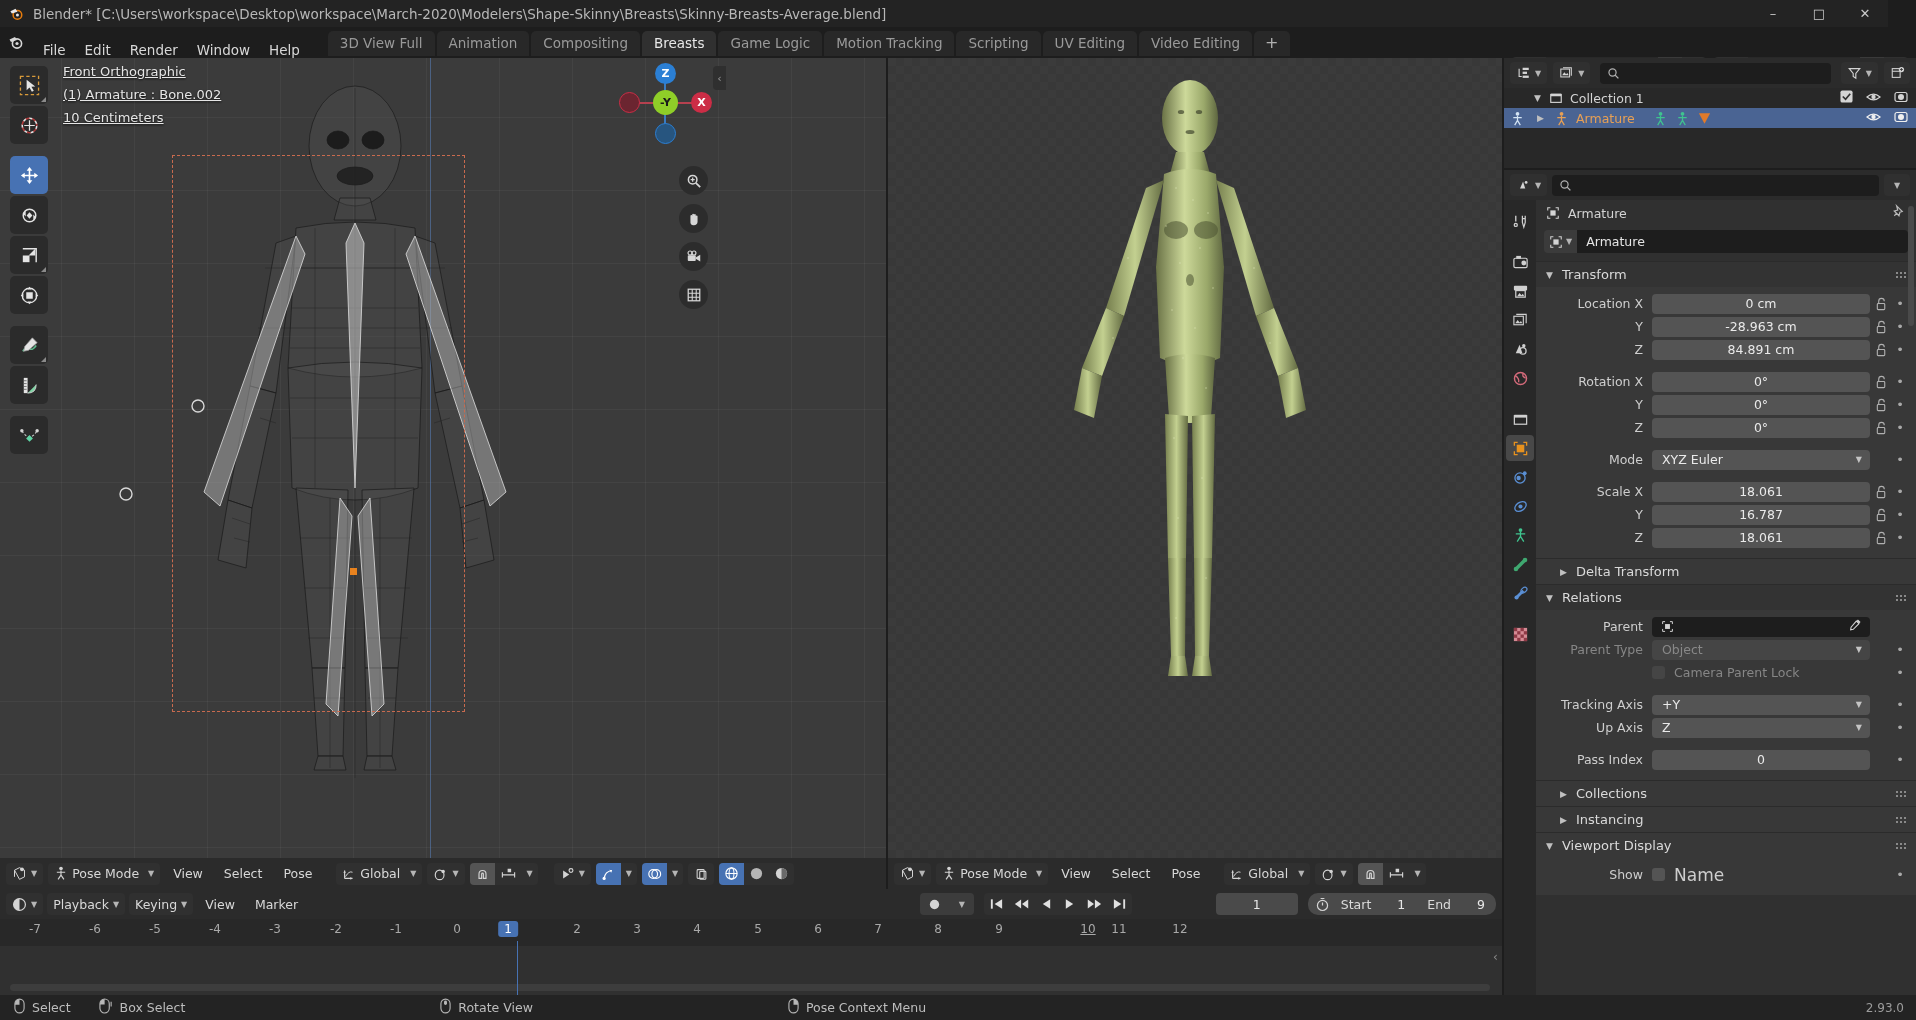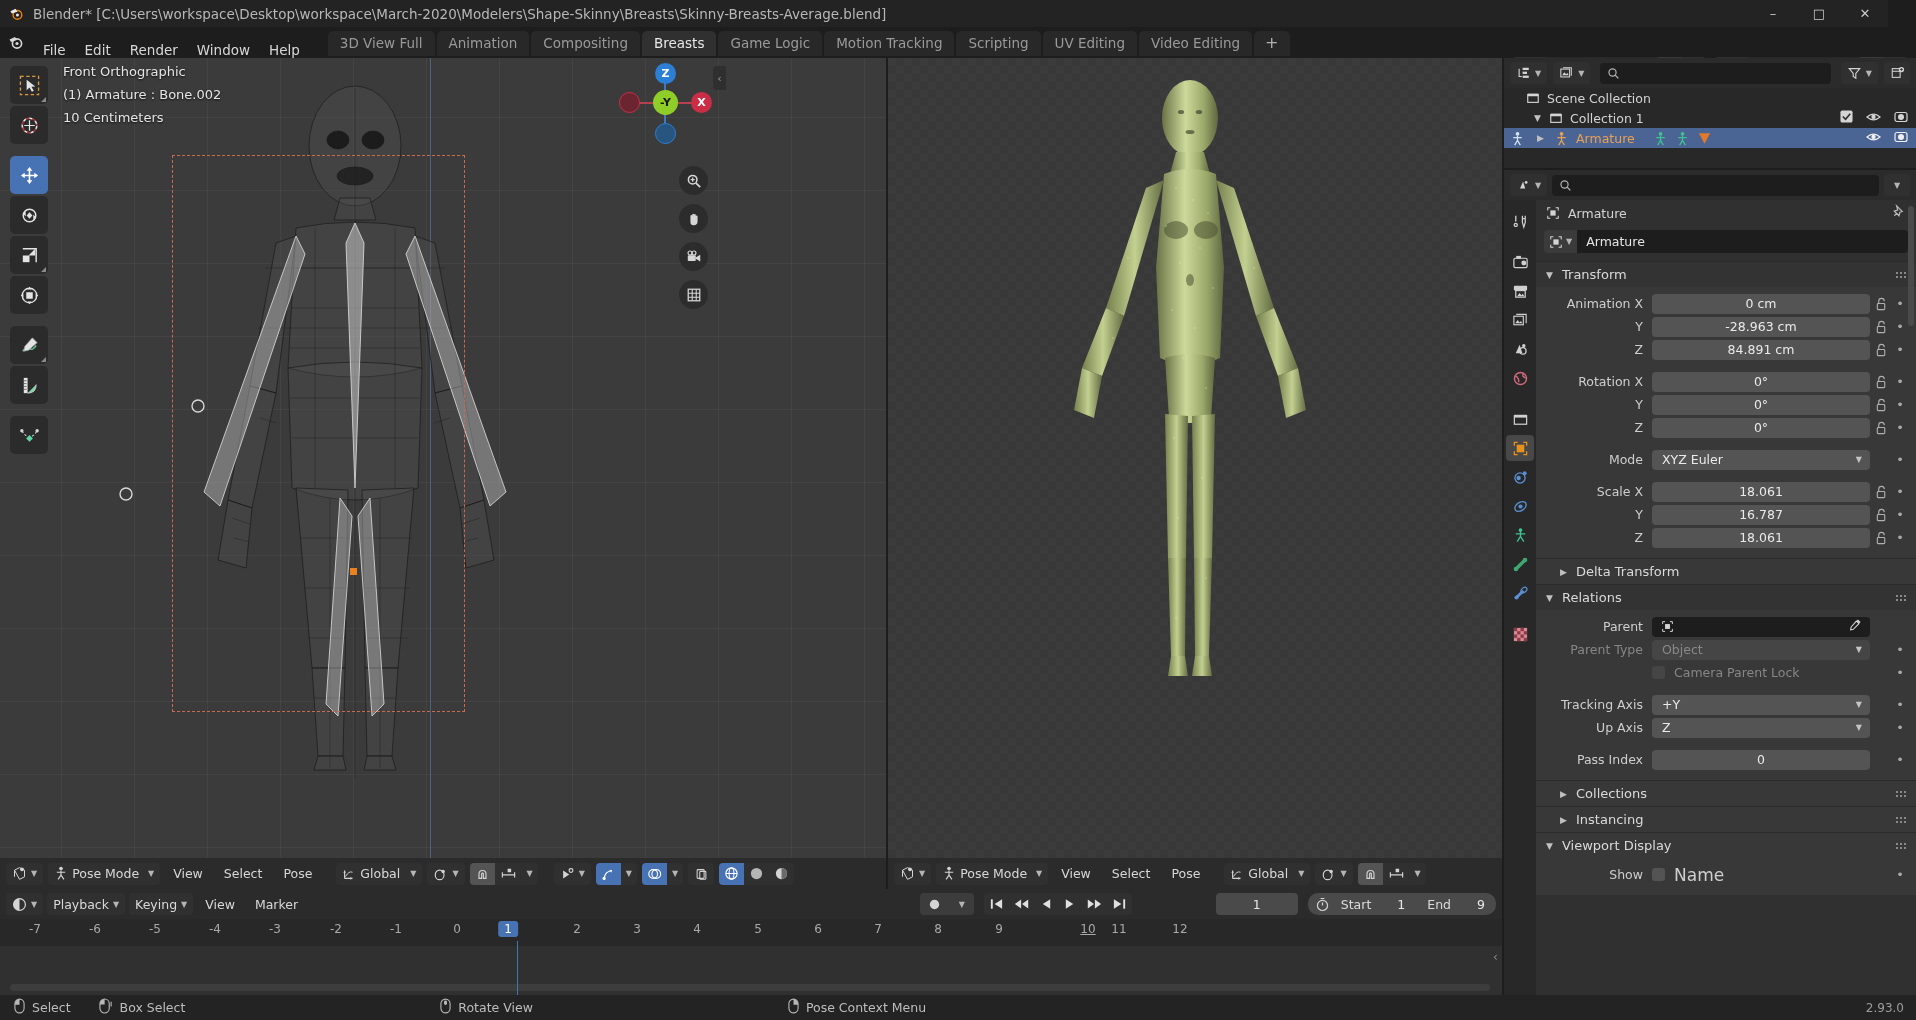--- a/index.html
+++ b/index.html
@@ -423,21 +423,21 @@
         <path d="M270 430 L258 448 L272 648 L284 636 Z" fill-opacity="0.40"></path>
       </g>
       <circle cx="26" cy="426" r="6" fill="none" stroke="#d8d8d8" stroke-width="1.4"></circle>
       <circle cx="98" cy="338" r="6" fill="none" stroke="#d8d8d8" stroke-width="1.4"></circle>
       <rect x="250" y="500" width="7" height="7" fill="#e8821e"></rect>
     </svg>
 
     <div style="position:absolute;left:172px;top:97px;width:293px;height:557px;
                 border:1px dashed #c96a4e;"></div>
 
-    <div class="vp-overlay-text" style="left:63px;top:2px;">
+    <div class="vp-overlay-text" style="left:63px;top:2px;text-decoration:underline;">
       <div>Front Orthographic</div>
       <div>(1) Armature : Bone.002</div>
       <div>10 Centimeters</div>
     </div>
 
     <div class="vp-toolbar" style="top:8px;">
       <div class="tool-btn">
         <svg width="21" height="21" viewBox="0 0 22 22">
           <rect x="1.5" y="1.5" width="19" height="19" fill="none" stroke="#d89a3a" stroke-width="1.4" stroke-dasharray="3.5 2.6"></rect>
           <path d="M8 5 L8 16 L11 13 L13.5 17.5 L15.5 16.5 L13 12.2 L17 12 Z" fill="#e4e4e4"></path>
@@ -930,29 +930,20 @@
       <div class="hdr-btn">
         <svg width="15" height="14" viewBox="0 0 16 16">
           <rect x="2" y="3" width="9" height="10" fill="none" stroke="#d4d4d4" stroke-width="1.2"></rect>
           <path d="M2 6 H11" stroke="#d4d4d4" stroke-width="1.2"></path>
           <circle cx="12.5" cy="4" r="3" fill="#d4d4d4"></circle>
           <path d="M12.5 2.3 V5.7 M10.8 4 H14.2" stroke="#3a3a3a" stroke-width="1"></path>
         </svg>
       </div>
     </div>
 
-    <div class="otl-row" style="padding-left:22px;">
-      <span style="margin-right:7px;display:flex;">
-        <svg width="14" height="14" viewBox="0 0 16 16">
-          <rect x="2" y="4" width="12" height="9" fill="none" stroke="#d4d4d4" stroke-width="1.3"></rect>
-          <rect x="2" y="3" width="12" height="3" fill="#d4d4d4"></rect>
-        </svg>
-      </span>
-      <span>Scene Collection</span>
-    </div>
 
     <div class="otl-row" style="padding-left:30px;">
       <span class="tri" style="margin-right:6px;">▼</span>
       <span style="margin-right:7px;display:flex;">
         <svg width="14" height="14" viewBox="0 0 16 16">
           <rect x="2" y="4" width="12" height="9" fill="none" stroke="#d4d4d4" stroke-width="1.3"></rect>
           <rect x="2" y="3" width="12" height="3" fill="#d4d4d4"></rect>
         </svg>
       </span>
       <span>Collection 1</span>
@@ -1176,21 +1167,21 @@
         <div class="ifield">Armature</div>
       </div>
 
       <div class="panel-hdr">
         <span class="tri">▼</span>
         <span>Transform</span>
         <span class="grip"></span>
       </div>
       <div class="panel-body">
         <div class="frow">
-          <span class="flabel">Animation X</span>
+          <span class="flabel">Location X</span>
           <span class="fval">0 cm</span>
           <span class="flock">
             <svg width="13" height="14" viewBox="0 0 14 15">
                 <path d="M4 7 V4.5 a3 3 0 016 0" fill="none" stroke="#b0b0b0" stroke-width="1.2"></path>
                 <rect x="2.5" y="7" width="8" height="6.5" rx="1" fill="none" stroke="#b0b0b0" stroke-width="1.2"></rect>
               </svg>
           </span>
           <span class="fdot">•</span>
         </div>
         <div class="frow">

